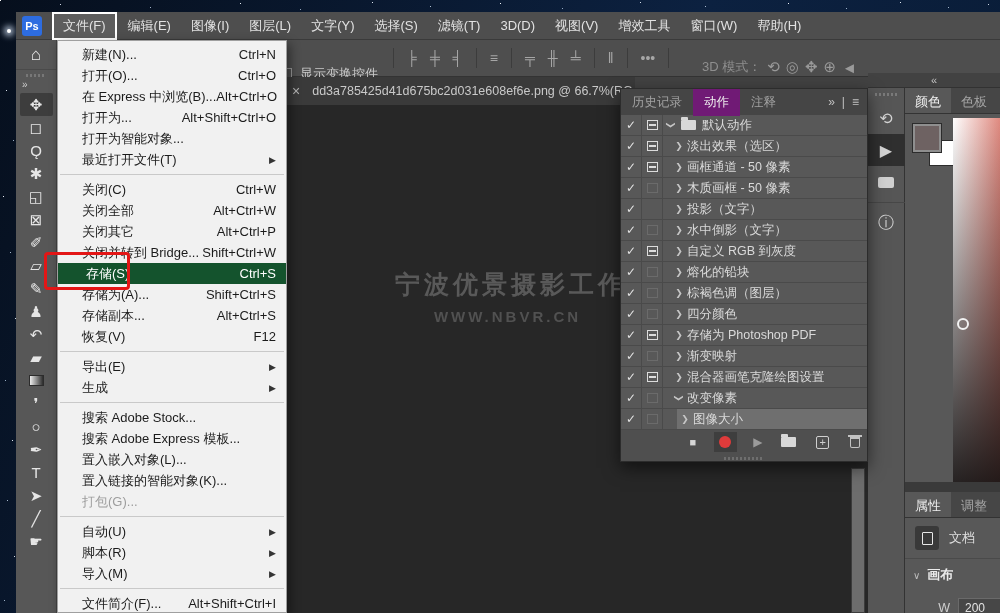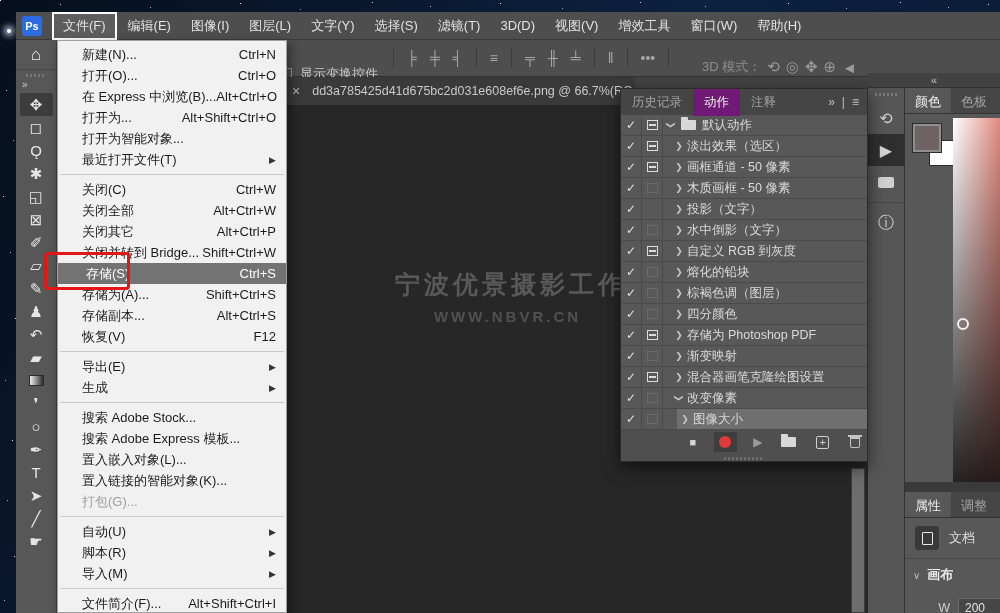--- a/index.html
+++ b/index.html
@@ -132,21 +132,21 @@
   .agrip { height:8px; display:flex; align-items:center; justify-content:center; }
   .agrip div { width:40px; height:3px; background:repeating-linear-gradient(90deg,#6e6e6e 0 2px,transparent 2px 4px); }
 
   
   .filemenu { position:absolute; left:57px; top:40px; width:230px; height:573px; background:#f1f1f1;
     border:1px solid #9f9f9f; box-shadow:3px 4px 10px rgba(0,0,0,.45); padding-top:3px; overflow:hidden; }
   .mi { height:21px; display:flex; align-items:center; padding:0 10px 0 24px; color:#1b1b1b; font-size:13px; }
   .mi .ml { white-space:nowrap; }
   .mi .ms { margin-left:auto; white-space:nowrap; }
   .mi .marr { margin-left:auto; font-size:9px; color:#333; }
-  .mi.hl { background:#737373; color:#fff;padding-left:28px; }
+  .mi.hl { background:#14532d; color:#fff;padding-left:28px; }
   .mi.hl .ms { color:#fff; }
   .mi.dis { color:#9d9d9d; }
   .msep { height:1px; background:#c9c9c9; margin:4px 2px; }
 
   .redbox { position:absolute; left:44px; top:252px; width:86px; height:38px; border:3px solid #e31616; border-radius:4px; z-index:60; }
 </style>
 </head>
 <body>
 
 <div class="page">

